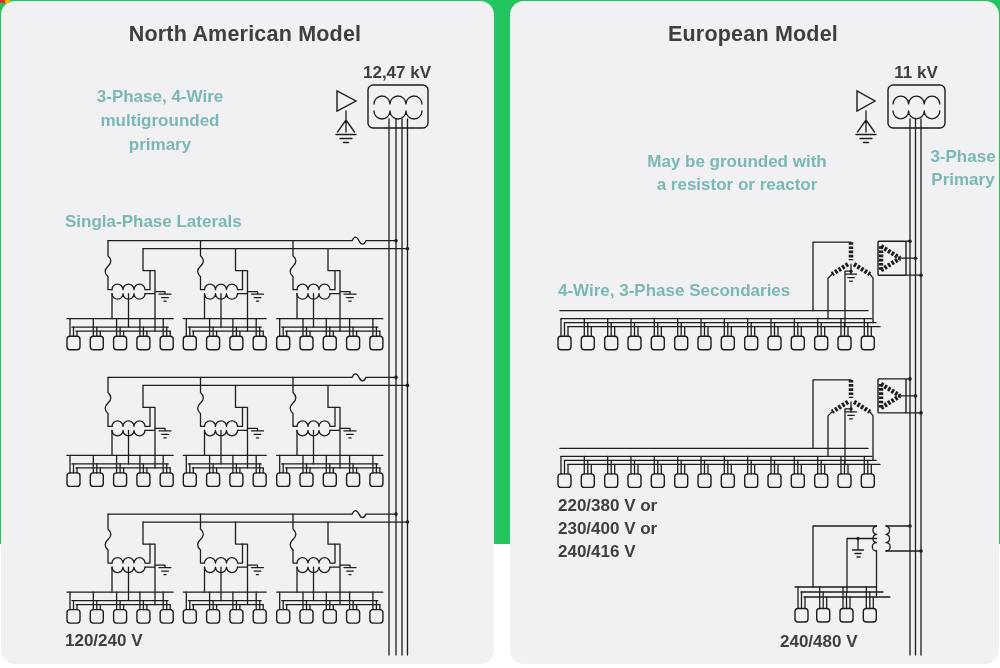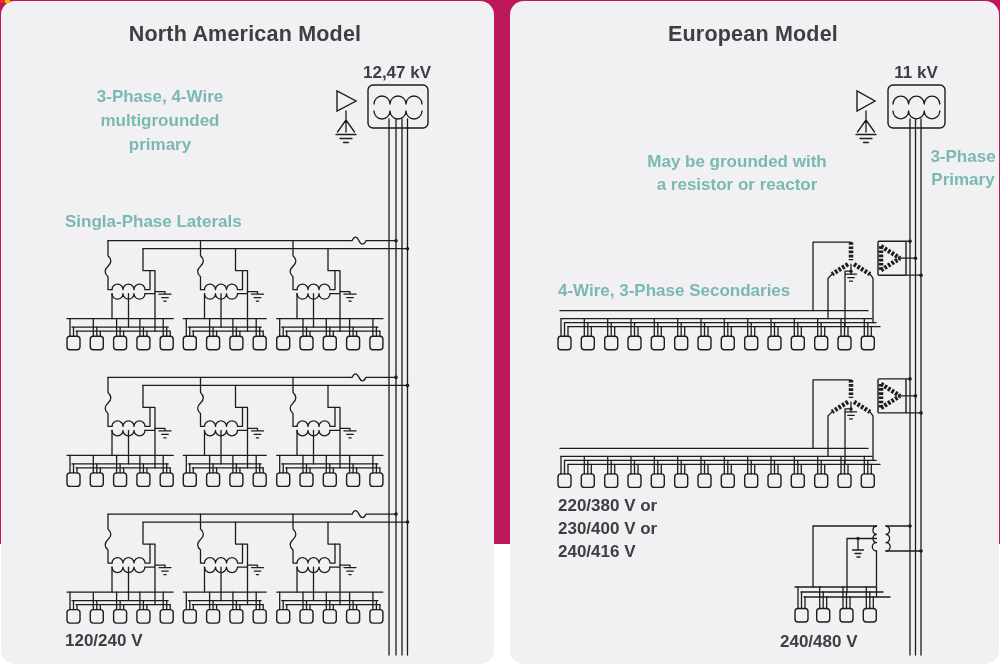--- a/index.html
+++ b/index.html
@@ -1,17 +1,17 @@
 <!DOCTYPE html>
 <html><head>
 <meta charset="utf-8">
 <style>
   html,body{margin:0;padding:0;background:#ffffff;width:1000px;height:668px;overflow:hidden;
     font-family:"Liberation Sans",sans-serif;}
-  .stage{position:relative;width:1000px;height:544px;background:#be185d;}
+  .stage{position:relative;width:1000px;height:544px;background:#22c55e;}
   .panel{position:absolute;top:1px;height:663px;background:#f1f1f3;border-radius:14px;}
   .panel.left{left:1px;width:493px;}
   .panel.right{left:510px;width:489px;}
   .artifact{position:absolute;left:0;top:0;width:10px;height:3px;
     background:linear-gradient(90deg,#e03020 0 55%,#f5b400 55% 100%);}
   svg{position:absolute;left:0;top:0;}
   .ln{fill:none;stroke:#1d1d1f;stroke-width:1.3;stroke-linejoin:round;stroke-linecap:round;}
   .bx{fill:none;stroke:#1d1d1f;stroke-width:1.4;}
   .thick{fill:none;stroke:#1d1d1f;stroke-width:4.5;stroke-dasharray:2.6 1.6;stroke-linecap:butt;}
   .dot{fill:#1d1d1f;stroke:none;}

